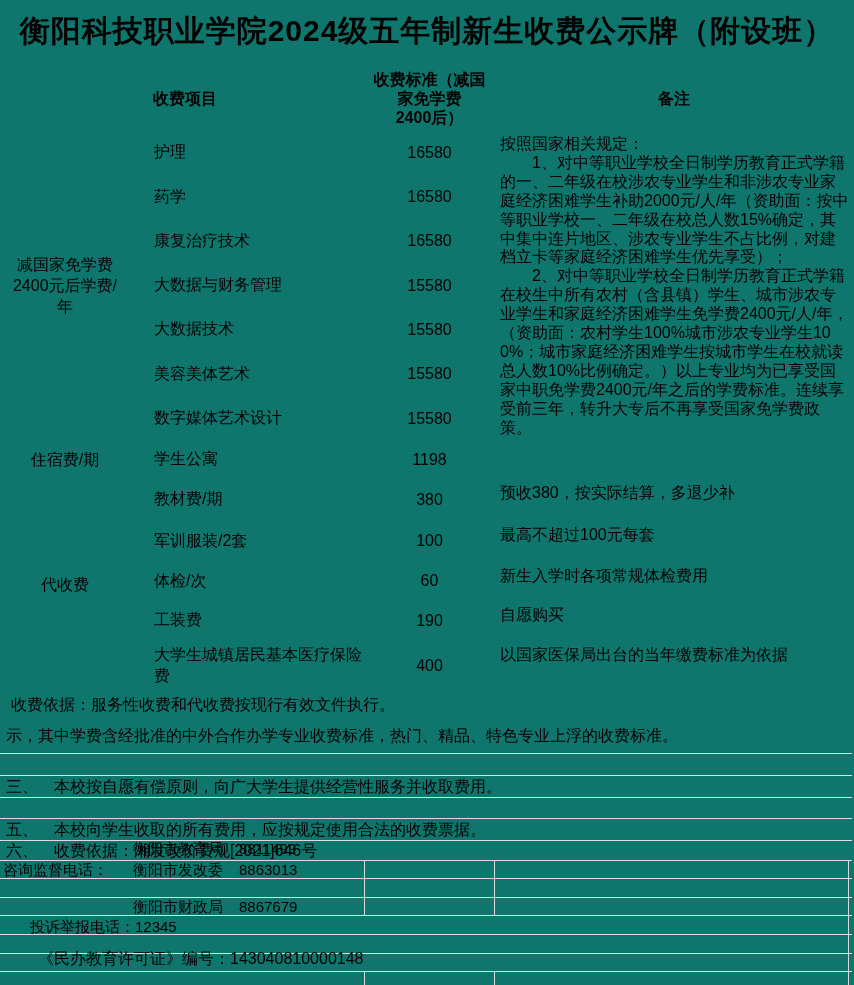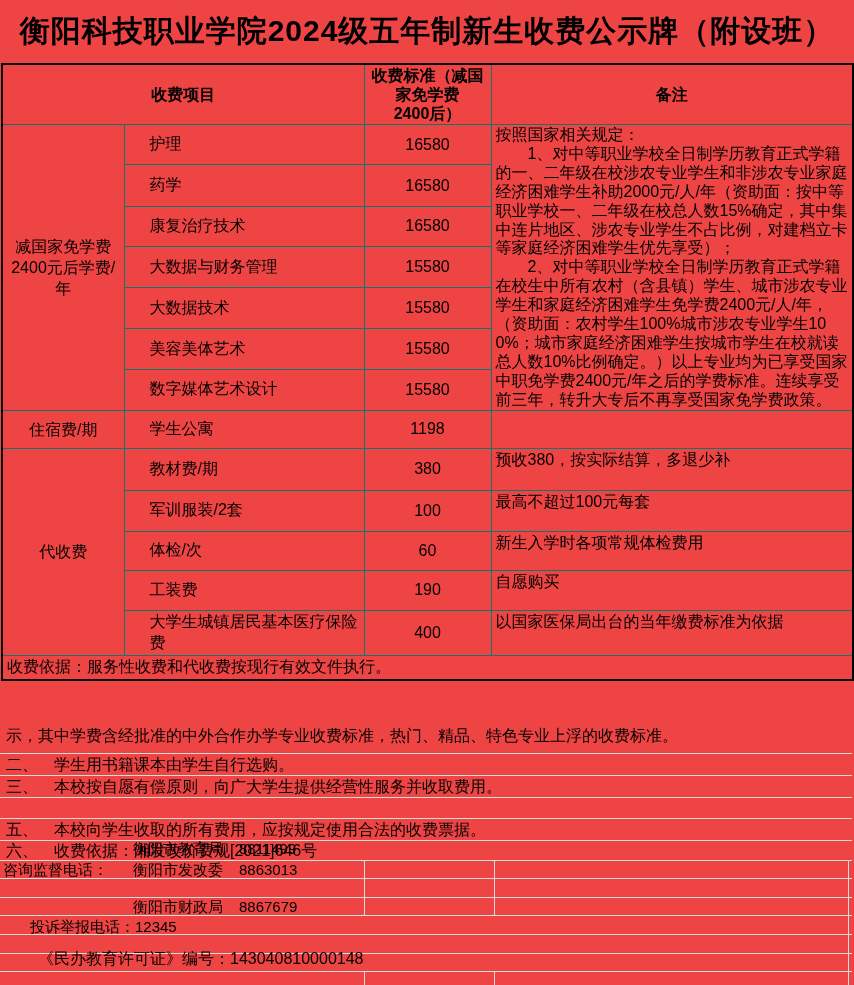--- a/index.html
+++ b/index.html
@@ -1,36 +1,36 @@
 <!DOCTYPE html>
 <html><head>
 <meta charset="utf-8">
 <style>
   html,body{margin:0;padding:0;background:#fff;}
   .sheet{
     position:relative;
     width:854px;height:985px;
-    background:#ef4444;
+    background:#0f766e;
     font-family:"Liberation Sans","DejaVu Sans",sans-serif;
     color:#000;
     overflow:hidden;
   }
   .title{
     position:absolute;top:0;left:0;width:854px;height:62px;
     line-height:62px;text-align:center;
     font-size:30px;font-weight:bold;letter-spacing:1px;
   }
   table.fee{
     position:absolute;left:1px;top:63px;
     border-collapse:collapse;table-layout:fixed;
     width:851px;
     border:2px solid #000;
   }
   table.fee td{
-    border:1px solid #0f766e;
+    border:6px solid #0f766e;
     font-size:16px;
     overflow:hidden;
   }
   td.hdr{font-weight:bold;text-align:center;vertical-align:middle;white-space:pre-line;line-height:19px;}
   td.cat{text-align:center;vertical-align:middle;white-space:pre-line;line-height:21px;}
   td.item{text-align:left;padding-left:25px;vertical-align:middle;}
   td.amt{text-align:center;vertical-align:middle;}
   td.rmk{
     vertical-align:top;text-align:left;
     padding:1px 3px 0 4px;
@@ -152,21 +152,20 @@
 
       <tr class="h-foot">
         <td class="foot" colspan="4">收费依据：服务性收费和代收费按现行有效文件执行。</td>
       </tr>
     </tbody>
   </table>
 
   <div class="noteline" style="top:718px;height:36px;line-height:36px;">示，其中学费含经批准的中外合作办学专业收费标准，热门、精品、特色专业上浮的收费标准。</div>
 
   <div class="hl" style="top:753px;width:852px;"></div>
-  <div class="noteline" style="top:754px;height:21px;line-height:21px;">二、　学生用书籍课本由学生自行选购。</div>
   <div class="hl" style="top:775px;width:852px;"></div>
   <div class="noteline" style="top:776px;height:21px;line-height:21px;">三、　本校按自愿有偿原则，向广大学生提供经营性服务并收取费用。</div>
   <div class="hl" style="top:797px;width:852px;"></div>
   <div class="hl" style="top:818px;width:852px;"></div>
   <div class="noteline" style="top:819px;height:21px;line-height:21px;">五、　本校向学生收取的所有费用，应按规定使用合法的收费票据。</div>
   <div class="hl" style="top:840px;width:852px;"></div>
 
   <div class="noteline" style="top:842px;height:18px;line-height:18px;">六、　收费依据：湘发改价费规[2021]646号</div>
 
   <div class="hl" style="top:860px;width:852px;"></div>

